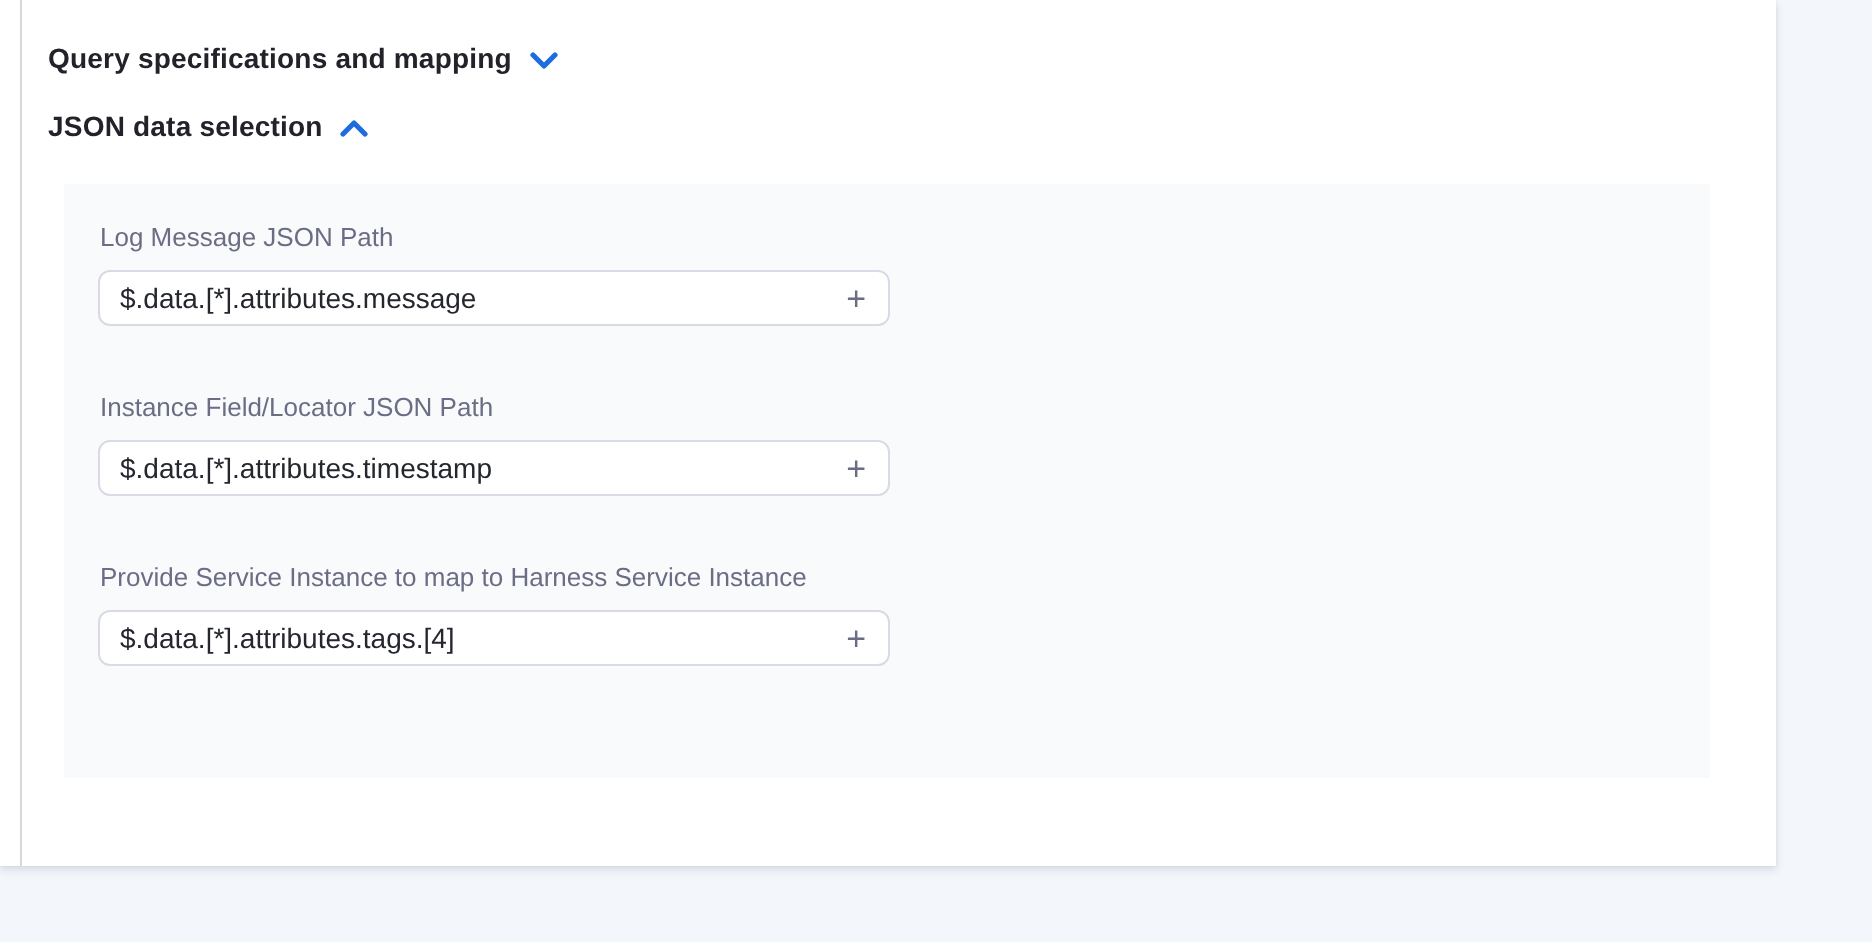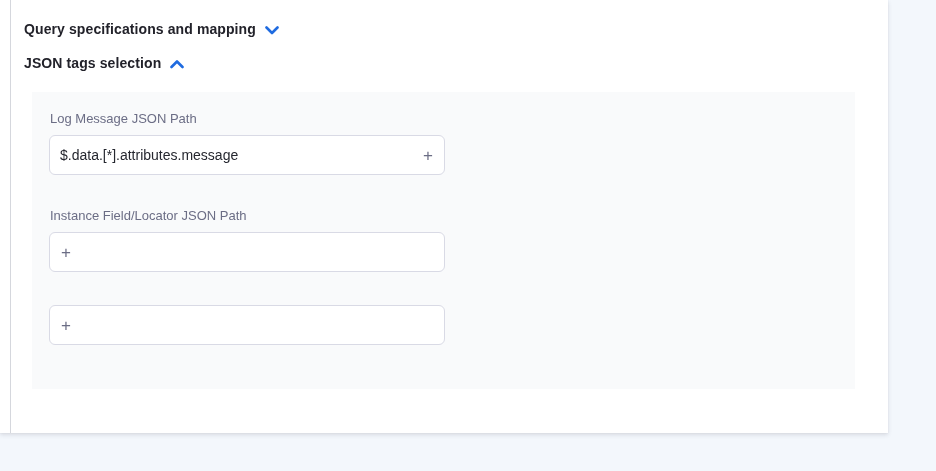--- a/index.html
+++ b/index.html
@@ -58,21 +58,21 @@
   .field-group { margin-bottom: 33px; }
   .field-group:last-child { margin-bottom: 0; }
   .field-label {
     font-size: 13px;
     color: #6b6d85;
     margin: 0 0 9px 1px;
     display: block;
   }
   .input-row {
     width: 396px;
-    height: 40px;
+    height: 28px;
     box-sizing: border-box;
     background: #ffffff;
     border: 1px solid #d9dae5;
     border-radius: 6px;
     display: flex;
     align-items: center;
     padding: 0 10px;
   }
   .input-row input {
     flex: 1;
@@ -103,45 +103,48 @@
   <div class="collapse-header first">
     <span class="collapse-title">Query specifications and mapping</span>
     <span class="chev">
       <svg width="14" height="9" viewBox="0 0 14 9">
         <polyline points="1.5,1.5 7,7 12.5,1.5" fill="none" stroke="#1f6be0" stroke-width="2.6" stroke-linecap="round" stroke-linejoin="round"></polyline>
       </svg>
     </span>
   </div>
 
   <div class="collapse-header second">
-    <span class="collapse-title">JSON tags selection</span>
+    <span class="collapse-title">JSON data selection</span>
     <span class="chev">
       <svg width="14" height="9" viewBox="0 0 14 9">
         <polyline points="1.5,7 7,1.5 12.5,7" fill="none" stroke="#1f6be0" stroke-width="2.6" stroke-linecap="round" stroke-linejoin="round"></polyline>
       </svg>
     </span>
   </div>
 
   <div class="panel">
 
     <div class="field-group">
       <label class="field-label">Log Message JSON Path</label>
       <div class="input-row">
         <input type="text" value="$.data.[*].attributes.message" style="">
         <span class="plus-btn">+</span>
       </div>
     </div>
 
     <div class="field-group">
       <label class="field-label">Instance Field/Locator JSON Path</label>
       <div class="input-row">
+        <input type="text" value="$.data.[*].attributes.timestamp" style="">
         <span class="plus-btn">+</span>
       </div>
     </div>
 
     <div class="field-group">
+      <label class="field-label">Provide Service Instance to map to Harness Service Instance</label>
       <div class="input-row">
+        <input type="text" value="$.data.[*].attributes.tags.[4]" style="">
         <span class="plus-btn">+</span>
       </div>
     </div>
 
   </div>
 </div>
 
 </body></html>

